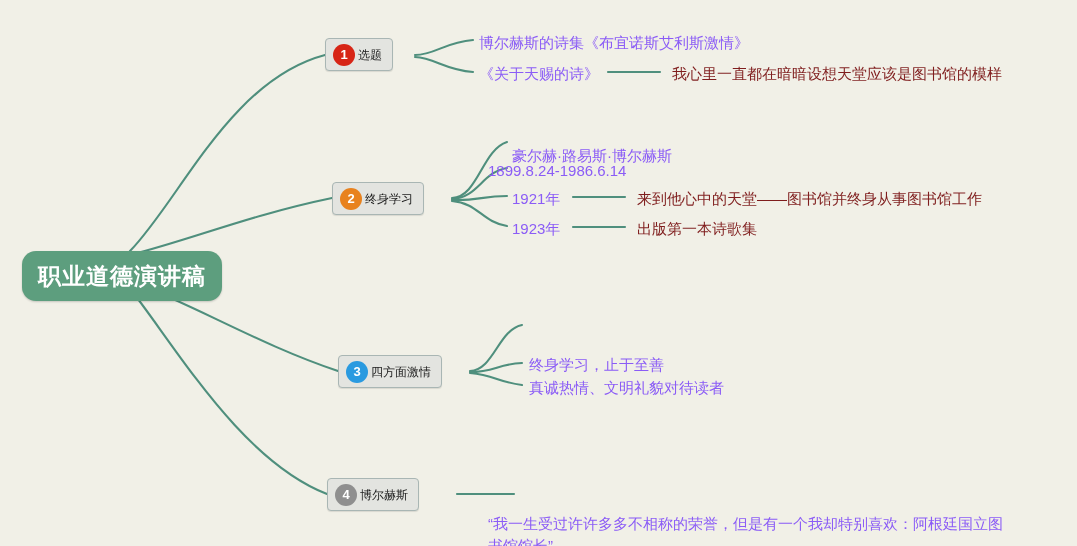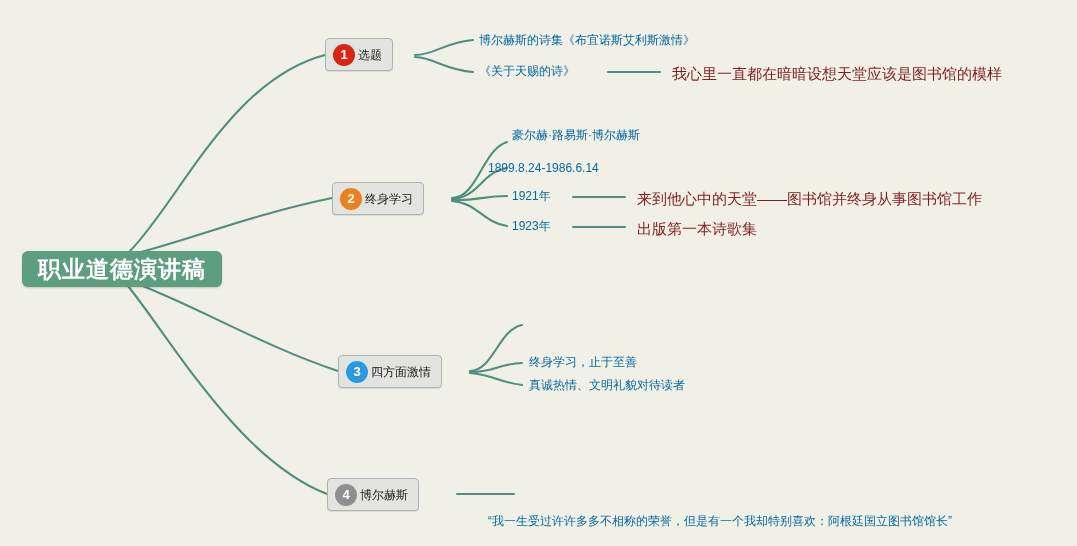--- a/index.html
+++ b/index.html
@@ -29,24 +29,24 @@
   }
   .node {
     position: absolute;
     box-sizing: border-box;
     display: flex;
     align-items: center;
   }
   
   .root-node {
     background: #5d9e7e;
-    border-radius: 6px;
+    border-radius: 14px;
     box-shadow: 0 1px 2px rgba(0,0,0,0.18);
     padding: 0 16px;
-    height: 36px;
+    height: 50px;
     justify-content: center;
   }
   .root-label {
     color: #ffffff;
     font-size: 23px;
     font-weight: bold;
     letter-spacing: 1px;
     white-space: nowrap;
     line-height: 1;
   }
@@ -76,22 +76,22 @@
   .branch-label {
     font-size: 12px;
     color: #1b1b1b;
     white-space: nowrap;
     font-weight: 500;
     line-height: 1;
   }
   
   .leaf {
     position: absolute;
-    font-size: 12px;
-    color: #0369a1;
+    font-size: 15px;
+    color: #8b5cf6;
     white-space: nowrap;
     line-height: 1.45;
   }
   .leaf.wrapped {
     white-space: normal;
   }
   .leaf-detail {
     position: absolute;
     font-size: 15px;
     color: #7f1d1d;
@@ -144,21 +144,21 @@
     <span class="branch-label">选题</span>
   </div>
   <div class="leaf" style="left:479px; top:32px;">博尔赫斯的诗集《布宜诺斯艾利斯激情》</div>
   <div class="leaf" style="left:479px; top:63px;">《关于天赐的诗》</div>
   <div class="leaf-detail" style="left:672px; top:63px;">我心里一直都在暗暗设想天堂应该是图书馆的模样</div>
 
   <div class="node branch-node" style="left:332px; top:182px;">
     <span class="badge" style="background:#e8821e;">2</span>
     <span class="branch-label">终身学习</span>
   </div>
-  <div class="leaf" style="left:512px; top:127px;">豪尔赫·路易斯·博尔赫斯</div>
+  <div class="leaf" style="left:512px; top:145px;">豪尔赫·路易斯·博尔赫斯</div>
   <div class="leaf" style="left:488px; top:160px;">1899.8.24-1986.6.14</div>
   <div class="leaf" style="left:512px; top:188px;">1921年</div>
   <div class="leaf-detail" style="left:637px; top:188px;">来到他心中的天堂——图书馆并终身从事图书馆工作</div>
   <div class="leaf" style="left:512px; top:218px;">1923年</div>
   <div class="leaf-detail" style="left:637px; top:218px;">出版第一本诗歌集</div>
 
   <div class="node branch-node" style="left:338px; top:355px;">
     <span class="badge" style="background:#2a9ae0;">3</span>
     <span class="branch-label">四方面激情</span>
   </div>

